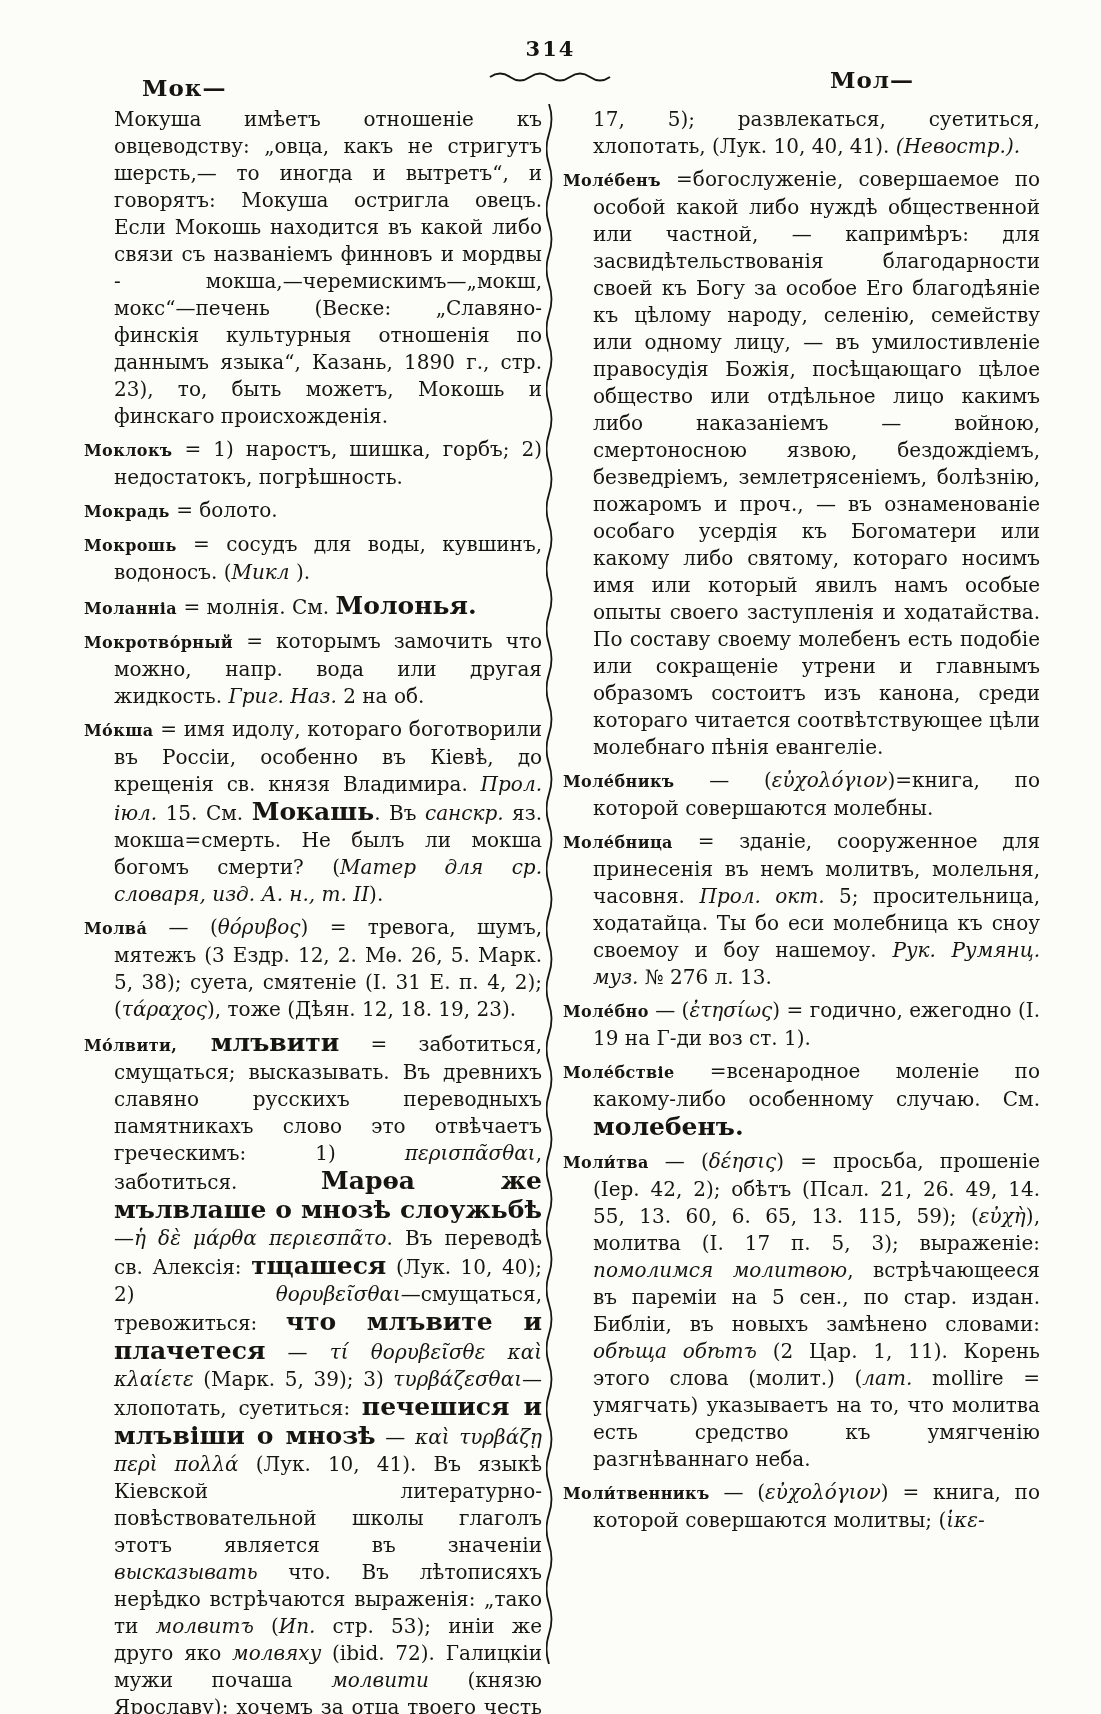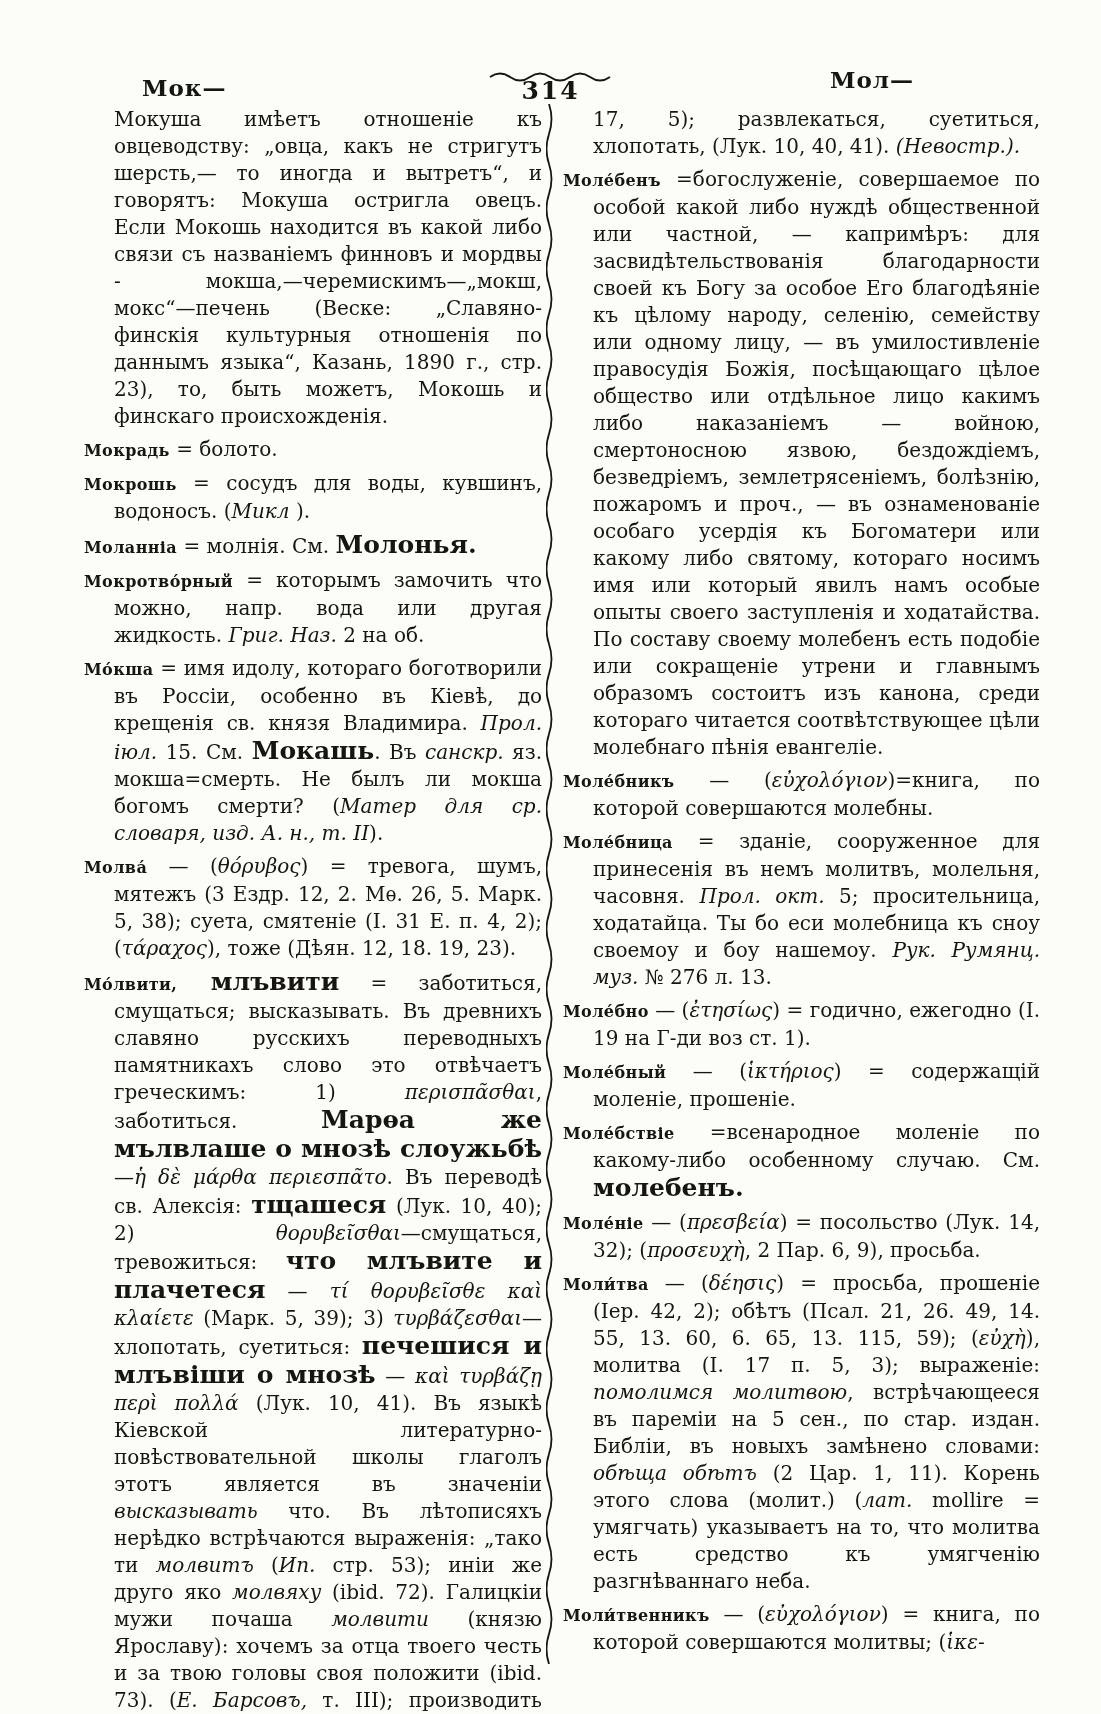--- a/index.html
+++ b/index.html
@@ -8,21 +8,21 @@
     width:1101px; height:1714px;
     margin:0 auto;
     background:#fcfcf9;
     color:#171511;
     font-family:"DejaVu Serif", serif;
     overflow:hidden;
   }
   .pagenum {
     position:absolute; top:36px; left:0; width:100%;
     text-align:center;
-    font-weight:bold; font-size:25px; letter-spacing:2px;margin-top:40px;
+    font-weight:bold; font-size:21px; letter-spacing:2px;
   }
   .pagenum-underline { position:absolute; top:70px; left:470px; }
   .col-header {
     position:absolute;
     font-weight:bold; font-size:23px; letter-spacing:1px;
   }
   .col-header.left  { top:74px;  left:142px; }
   .col-header.right { top:66px;  left:830px; }
   .column {
     position:absolute; top:106px;
@@ -55,34 +55,33 @@
 
   <div class="col-header left">Мок—</div>
   <div class="col-header right">Мол—</div>
 
   <svg class="divider" width="10" height="1560">
     <path id="divider-path" fill="none" stroke="#171511" stroke-width="1.8" d="M3 0 q5 15 0 30 q-5 15 0 30 q5 15 0 30 q-5 15 0 30 q5 15 0 30 q-5 15 0 30 q5 15 0 30 q-5 15 0 30 q5 15 0 30 q-5 15 0 30 q5 15 0 30 q-5 15 0 30 q5 15 0 30 q-5 15 0 30 q5 15 0 30 q-5 15 0 30 q5 15 0 30 q-5 15 0 30 q5 15 0 30 q-5 15 0 30 q5 15 0 30 q-5 15 0 30 q5 15 0 30 q-5 15 0 30 q5 15 0 30 q-5 15 0 30 q5 15 0 30 q-5 15 0 30 q5 15 0 30 q-5 15 0 30 q5 15 0 30 q-5 15 0 30 q5 15 0 30 q-5 15 0 30 q5 15 0 30 q-5 15 0 30 q5 15 0 30 q-5 15 0 30 q5 15 0 30 q-5 15 0 30 q5 15 0 30 q-5 15 0 30 q5 15 0 30 q-5 15 0 30 q5 15 0 30 q-5 15 0 30 q5 15 0 30 q-5 15 0 30 q5 15 0 30 q-5 15 0 30 q5 15 0 30 q-5 15 0 30"></path>
   </svg>
 
   <div class="column left">
       <div class="para cont"><span class="tx">Мокуша имѣетъ отношеніе къ овцеводству: „овца, какъ не стригутъ шерсть,— то иногда и вытретъ“, и говорятъ: Мокуша остригла овецъ. Если Мокошь находится въ какой либо связи съ названіемъ финновъ и мордвы - мокша,—черемискимъ—„мокш, мокс“—печень (Веске: „Славяно-финскія культурныя отношенія по даннымъ языка“, Казань, 1890 г., стр. 23), то, быть можетъ, Мокошь и финскаго происхожденія.</span></div>
+      <div class="para entry"><span class="hw">Моклокъ</span><span class="tx"> = 1) наростъ, шишка, горбъ; 2) недостатокъ, погрѣшность.</span></div>
       <div class="para entry"><span class="hw">Мокрадь</span><span class="tx"> = болото.</span></div>
       <div class="para entry"><span class="hw">Мокрошь</span><span class="tx"> = сосудъ для воды, кувшинъ, водоносъ. (</span><span class="it">Микл</span><span class="tx"> ).</span></div>
       <div class="para entry"><span class="hw">Моланніа</span><span class="tx"> = молнія. См. </span><span class="cs">Молонья.</span></div>
       <div class="para entry"><span class="hw">Мокротво́рный</span><span class="tx"> = которымъ замочить что можно, напр. вода или другая жидкость. </span><span class="it">Григ. Наз.</span><span class="tx"> 2 на об.</span></div>
       <div class="para entry"><span class="hw">Мо́кша</span><span class="tx"> = имя идолу, котораго боготворили въ Россіи, особенно въ Кіевѣ, до крещенія св. князя Владимира. </span><span class="it">Прол. іюл.</span><span class="tx"> 15. См. </span><span class="cs">Мокашь</span><span class="tx">. Въ </span><span class="it">санскр.</span><span class="tx"> яз. мокша=смерть. Не былъ ли мокша богомъ смерти? (</span><span class="it">Матер для ср. словаря, изд. А. н., т. II</span><span class="tx">).</span></div>
       <div class="para entry"><span class="hw">Молва́</span><span class="tx"> — (</span><span class="gk">θόρυβος</span><span class="tx">) = тревога, шумъ, мятежъ (3 Ездр. 12, 2. Мѳ. 26, 5. Марк. 5, 38); суета, смятеніе (I. 31 Е. п. 4, 2); (</span><span class="gk">τάραχος</span><span class="tx">), тоже (Дѣян. 12, 18. 19, 23).</span></div>
       <div class="para entry"><span class="hw">Мо́лвити,</span><span class="cs"> млъвити</span><span class="tx"> = заботиться, смущаться; высказывать. Въ древнихъ славяно русскихъ переводныхъ памятникахъ слово это отвѣчаетъ греческимъ: 1) </span><span class="gk">περισπᾶσθαι</span><span class="tx">, заботиться. </span><span class="cs">Марѳа же мълвлаше о мнозѣ слоужьбѣ</span><span class="tx">—</span><span class="gk">ἡ δὲ μάρθα περιεσπᾶτο</span><span class="tx">. Въ переводѣ св. Алексія: </span><span class="cs">тщашеся</span><span class="tx"> (Лук. 10, 40); 2) </span><span class="gk">θορυβεῖσθαι</span><span class="tx">—смущаться, тревожиться: </span><span class="cs">что млъвите и плачетеся</span><span class="tx"> — </span><span class="gk">τί θορυβεῖσθε καὶ κλαίετε</span><span class="tx"> (Марк. 5, 39); 3) </span><span class="gk">τυρβάζεσθαι</span><span class="tx">—хлопотать, суетиться: </span><span class="cs">печешися и млъвіши о мнозѣ</span><span class="tx"> — </span><span class="gk">καὶ τυρβάζῃ περὶ πολλά</span><span class="tx"> (Лук. 10, 41). Въ языкѣ Кіевской литературно-повѣствовательной школы глаголъ этотъ является въ значеніи </span><span class="it">высказывать</span><span class="tx"> что. Въ лѣтописяхъ нерѣдко встрѣчаются выраженія: „тако ти </span><span class="it">молвитъ</span><span class="tx"> (</span><span class="it">Ип.</span><span class="tx"> стр. 53); иніи же друго яко </span><span class="it">молвяху</span><span class="tx"> (ibid. 72). Галицкіи мужи почаша </span><span class="it">молвити</span><span class="tx"> (князю Ярославу): хочемъ за отца твоего честь и за твою головы своя положити (ibid. 73). (</span><span class="it">Е. Барсовъ,</span><span class="tx"> т. III); производить шумъ, приводить въ смятеніе (Мѳ 9, 23. Марк. 5, 39. Дѣян.</span></div>
     </div>
   <div class="column right">
       <div class="para cont"><span class="tx">17, 5); развлекаться, суетиться, хлопотать, (Лук. 10, 40, 41). </span><span class="it">(Невостр.).</span></div>
       <div class="para entry"><span class="hw">Моле́бенъ</span><span class="tx"> =богослуженіе, совершаемое по особой какой либо нуждѣ общественной или частной, — капримѣръ: для засвидѣтельствованія благодарности своей къ Богу за особое Его благодѣяніе къ цѣлому народу, селенію, семейству или одному лицу, — въ умилостивленіе правосудія Божія, посѣщающаго цѣлое общество или отдѣльное лицо какимъ либо наказаніемъ — войною, смертоносною язвою, бездождіемъ, безведріемъ, землетрясеніемъ, болѣзнію, пожаромъ и проч., — въ ознаменованіе особаго усердія къ Богоматери или какому либо святому, котораго носимъ имя или который явилъ намъ особые опыты своего заступленія и ходатайства. По составу своему молебенъ есть подобіе или сокращеніе утрени и главнымъ образомъ состоитъ изъ канона, среди котораго читается соотвѣтствующее цѣли молебнаго пѣнія евангеліе.</span></div>
       <div class="para entry"><span class="hw">Моле́бникъ</span><span class="tx"> — (</span><span class="gk">εὐχολόγιον</span><span class="tx">)=книга, по которой совершаются молебны.</span></div>
       <div class="para entry"><span class="hw">Моле́бница</span><span class="tx"> = зданіе, сооруженное для принесенія въ немъ молитвъ, молельня, часовня. </span><span class="it">Прол. окт.</span><span class="tx"> 5; просительница, ходатайца. Ты бо еси молебница къ сноу своемоу и боу нашемоу. </span><span class="it">Рук. Румянц. муз.</span><span class="tx"> № 276 л. 13.</span></div>
       <div class="para entry"><span class="hw">Моле́бно</span><span class="tx"> — (</span><span class="gk">ἐτησίως</span><span class="tx">) = годично, ежегодно (I. 19 на Г-ди воз ст. 1).</span></div>
-      <div class="para entry"><span class="hw">Моле́бный</span><span class="tx"> — (</span><span class="gk">ἱκτήριος</span><span class="tx">) = содержащій моленіе, прошеніе.</span></div>
       <div class="para entry"><span class="hw">Моле́бствіе</span><span class="tx"> =всенародное моленіе по какому-либо особенному случаю. См. </span><span class="cs">молебенъ.</span></div>
-      <div class="para entry"><span class="hw">Моле́ніе</span><span class="tx"> — (</span><span class="gk">πρεσβεία</span><span class="tx">) = посольство (Лук. 14, 32); (</span><span class="gk">προσευχὴ</span><span class="tx">, 2 Пар. 6, 9), просьба.</span></div>
       <div class="para entry"><span class="hw">Моли́тва</span><span class="tx"> — (</span><span class="gk">δέησις</span><span class="tx">) = просьба, прошеніе (Іер. 42, 2); обѣтъ (Псал. 21, 26. 49, 14. 55, 13. 60, 6. 65, 13. 115, 59); (</span><span class="gk">εὐχὴ</span><span class="tx">), молитва (I. 17 п. 5, 3); выраженіе: </span><span class="it">помолимся молитвою</span><span class="tx">, встрѣчающееся въ пареміи на 5 сен., по стар. издан. Библіи, въ новыхъ замѣнено словами: </span><span class="it">обѣща обѣтъ</span><span class="tx"> (2 Цар. 1, 11). Корень этого слова (молит.) (</span><span class="it">лат.</span><span class="tx"> mollire = умягчать) указываетъ на то, что молитва есть средство къ умягченію разгнѣваннаго неба.</span></div>
       <div class="para entry"><span class="hw">Моли́твенникъ</span><span class="tx"> — (</span><span class="gk">εὐχολόγιον</span><span class="tx">) = книга, по которой совершаются молитвы; (</span><span class="gk">ἱκε-</span></div>
     </div>
 
 </div>
 
 </body></html>

